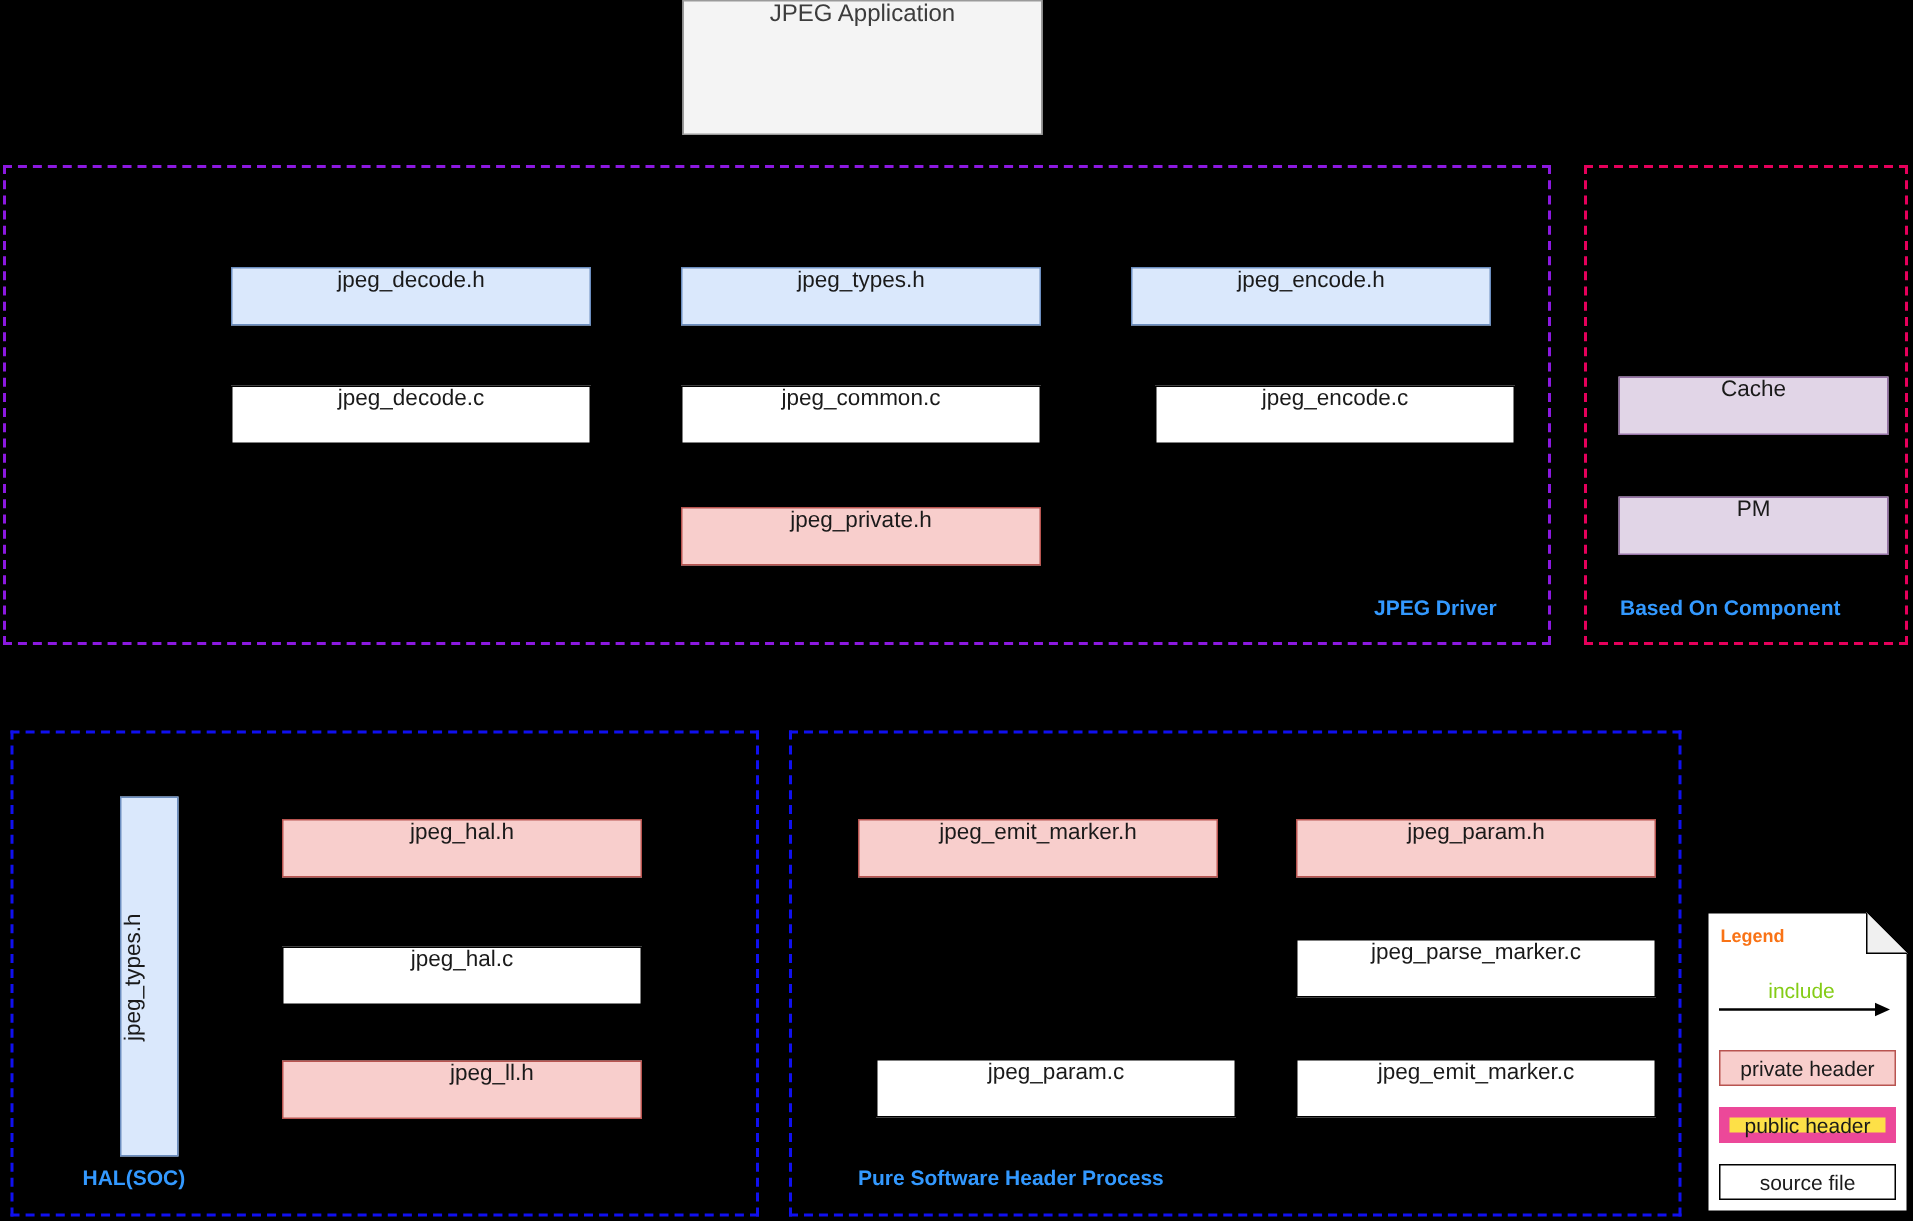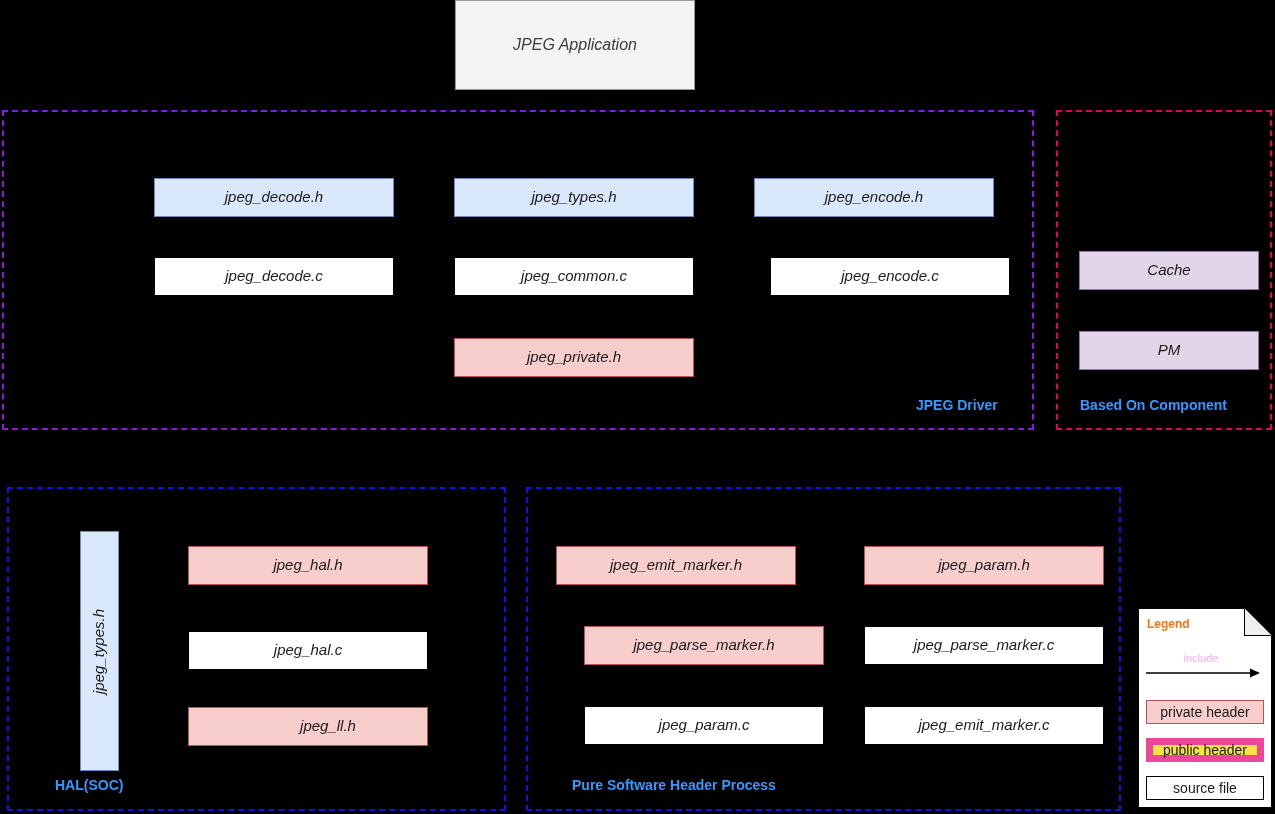--- a/index.html
+++ b/index.html
@@ -13,29 +13,28 @@
     height: 814px;
     background: #000000;
     font-family: "Liberation Sans", sans-serif;
     overflow: hidden;
   }
   
   .node {
     position: absolute;
     box-sizing: border-box;
     display: flex;
-    align-items: center;
+    align-items: flex-start;
     justify-content: center;
     font-size: 15px;
     line-height: 1.1;
     color: #1a1a1a;
     text-align: center;
     border: 1px solid #000000;
     white-space: nowrap;
-    font-style: italic;
   }
   .node.app {
     background: #f4f4f4;
     border: 1px solid #9a9a9a;
     color: #3c3c3c;
     font-size: 16px;
   }
   .node.public {
     background: #dae8fc;
     border: 1px solid #6c8ebf;
@@ -125,22 +124,22 @@
     top: 44px;
     width: 118px;
     height: 28px;
   }
   #legend-arrow-label {
     position: absolute;
     top: 0;
     left: 0;
     width: 110px;
     text-align: center;
-    font-size: 11px;
-    color: #f0abfc;
+    font-size: 14px;
+    color: #84cc16;
   }
   .legend-swatch {
     position: absolute;
     left: 8px;
     width: 118px;
     height: 24px;
     box-sizing: border-box;
     display: flex;
     align-items: center;
     justify-content: center;
@@ -214,28 +213,25 @@
   <div class="node source" style="left:188px; top:631px; width:240px; height:39px;">
     <span>jpeg_hal.c</span>
   </div>
   <div class="node private" style="left:188px; top:707px; width:240px; height:39px;padding-left:40px;">
     <span>jpeg_ll.h</span>
   </div>
 
   <div class="group software" style="left:526px; top:487px; width:595px; height:324px;"></div>
   <div class="group-label" style="left:572px; top:777px;">Pure Software Header Process</div>
 
-  <div class="node private" style="left:556px; top:546px; width:240px; height:39px;">
+  <div class="node private" style="left:572px; top:546px; width:240px; height:39px;">
     <span>jpeg_emit_marker.h</span>
   </div>
   <div class="node private" style="left:864px; top:546px; width:240px; height:39px;">
     <span>jpeg_param.h</span>
-  </div>
-  <div class="node private" style="left:584px; top:626px; width:240px; height:39px;">
-    <span>jpeg_parse_marker.h</span>
   </div>
   <div class="node source" style="left:864px; top:626px; width:240px; height:39px;">
     <span>jpeg_parse_marker.c</span>
   </div>
   <div class="node source" style="left:584px; top:706px; width:240px; height:39px;">
     <span>jpeg_param.c</span>
   </div>
   <div class="node source" style="left:864px; top:706px; width:240px; height:39px;">
     <span>jpeg_emit_marker.c</span>
   </div>

